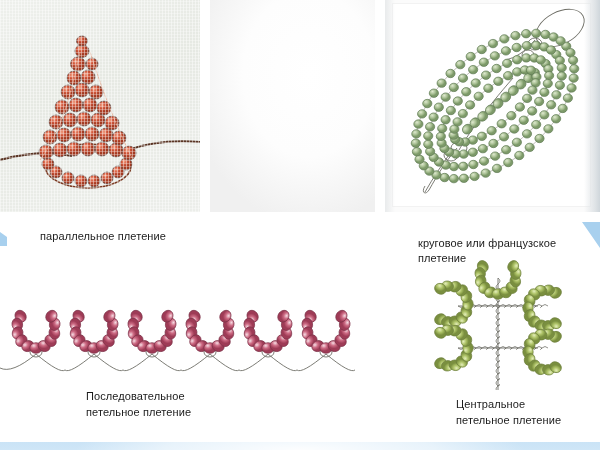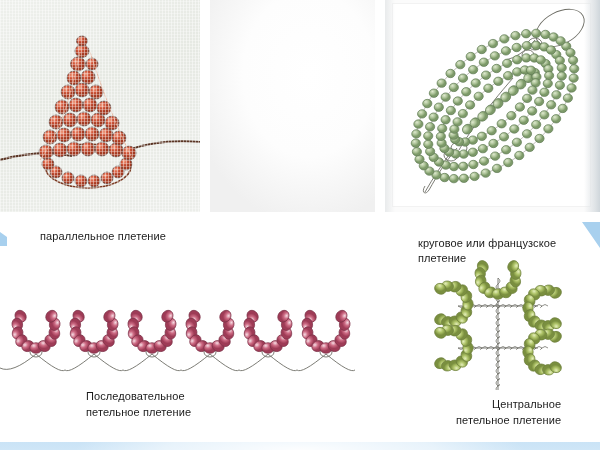--- a/index.html
+++ b/index.html
@@ -56,21 +56,21 @@
 
   
   .caption{
     position:absolute;color:#1b1b1b;font-size:11px;line-height:15px;
     letter-spacing:.1px;white-space:pre-line;margin-left:32px;
   }
   #cap-parallel{left:8px;top:229px;}
   #cap-needle{left:222px;top:229px;}
   #cap-french{left:386px;top:236px;width:200px;}
   #cap-sequential{left:54px;top:388px;line-height:16px;}
-  #cap-central{left:424px;top:396px;line-height:16px;text-align:right;}
+  #cap-central{left:424px;top:396px;line-height:16px;text-align:left;}
   #cap-central-box{position:absolute;left:416px;top:390px;width:144px;height:48px;background:#ffffff;}
 
   
   #diagram-sequential{position:absolute;left:0;top:284px;width:360px;height:100px;}
   #diagram-central{position:absolute;left:408px;top:262px;width:180px;height:135px;}
 
   svg{display:block;overflow:visible;}
   .bead-outline{stroke:#6b5a55;stroke-width:.8;}
   .wire{fill:none;stroke:#6e6e66;stroke-width:.9;}
 </style>

